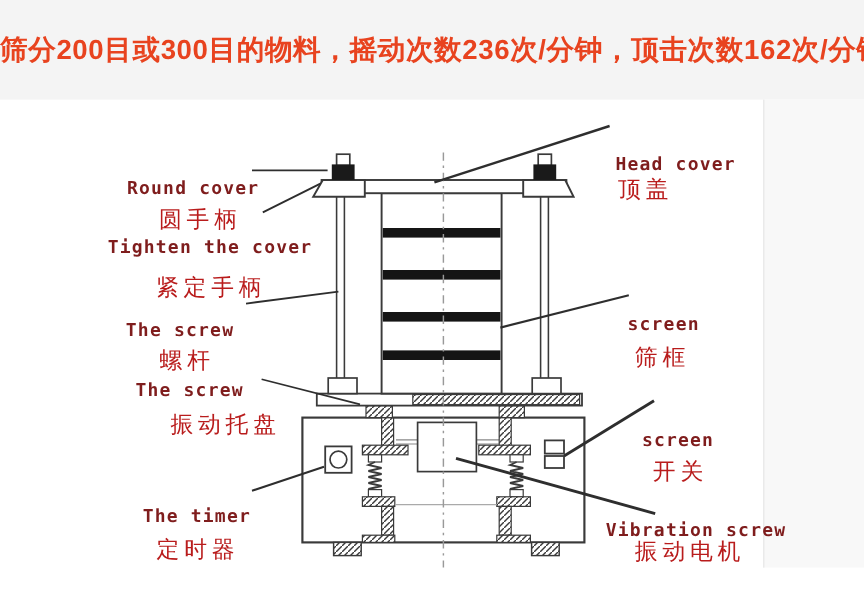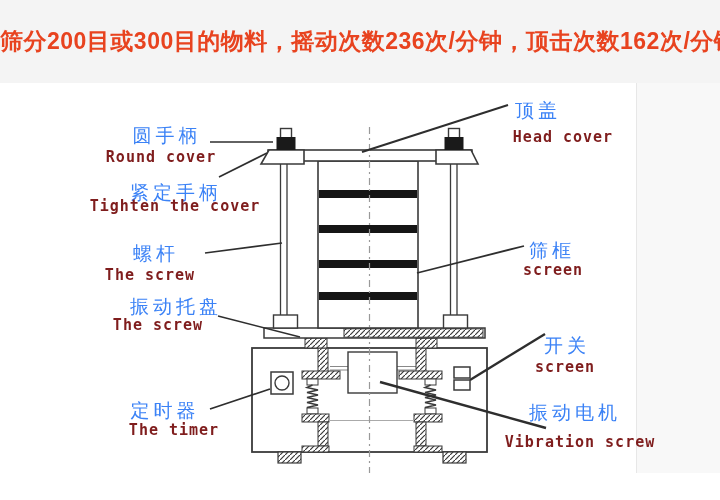--- a/index.html
+++ b/index.html
@@ -21,21 +21,21 @@
     white-space:nowrap;
   }
   .right-margin{
     position:absolute;left:636px;top:83px;width:84px;height:390px;
     background:#f8f8f8;border-left:1px solid #e7e7e7;
   }
   svg.diagram{position:absolute;left:0;top:0;}
   .lbl{position:absolute;white-space:nowrap;transform:translateX(-50%);text-align:center;}
   .lbl-zh{
     font-family:"DejaVu Serif","Liberation Serif",serif;
-    font-size:19px;color:#3b82f6;letter-spacing:4px;line-height:20px;
+    font-size:19px;color:#b91c1c;letter-spacing:4px;line-height:20px;margin-top:48px;
   }
   .lbl-en{
     font-family:"DejaVu Sans Mono","Liberation Mono",monospace;
     font-weight:bold;font-size:15px;color:#7f1d1d;letter-spacing:1px;line-height:16px;
   }
 </style>
 </head>
 <body>
 
 <div class="header-band"></div>
@@ -149,25 +149,25 @@
 
 <div class="lbl lbl-zh" style="left:167px;top:125px">圆手柄</div>
 <div class="lbl lbl-en" style="left:161px;top:149px">Round cover</div>
 
 <div class="lbl lbl-zh" style="left:176px;top:182px">紧定手柄</div>
 <div class="lbl lbl-en" style="left:175px;top:198px">Tighten the cover</div>
 
 <div class="lbl lbl-zh" style="left:156px;top:243px">螺杆</div>
 <div class="lbl lbl-en" style="left:150px;top:267px">The screw</div>
 
-<div class="lbl lbl-zh" style="left:176px;top:296px">振动托盘</div>
+<div class="lbl lbl-zh" style="left:188px;top:296px">振动托盘</div>
 <div class="lbl lbl-en" style="left:158px;top:317px">The screw</div>
 
 <div class="lbl lbl-zh" style="left:165px;top:400px">定时器</div>
-<div class="lbl lbl-en" style="left:174px;top:422px">The timer</div>
+<div class="lbl lbl-en" style="left:164px;top:422px">The timer</div>
 
 <div class="lbl lbl-zh" style="left:538px;top:100px">顶盖</div>
 <div class="lbl lbl-en" style="left:563px;top:129px">Head cover</div>
 
 <div class="lbl lbl-zh" style="left:552px;top:240px">筛框</div>
 <div class="lbl lbl-en" style="left:553px;top:262px">screen</div>
 
 <div class="lbl lbl-zh" style="left:567px;top:335px">开关</div>
 <div class="lbl lbl-en" style="left:565px;top:359px">screen</div>
 

